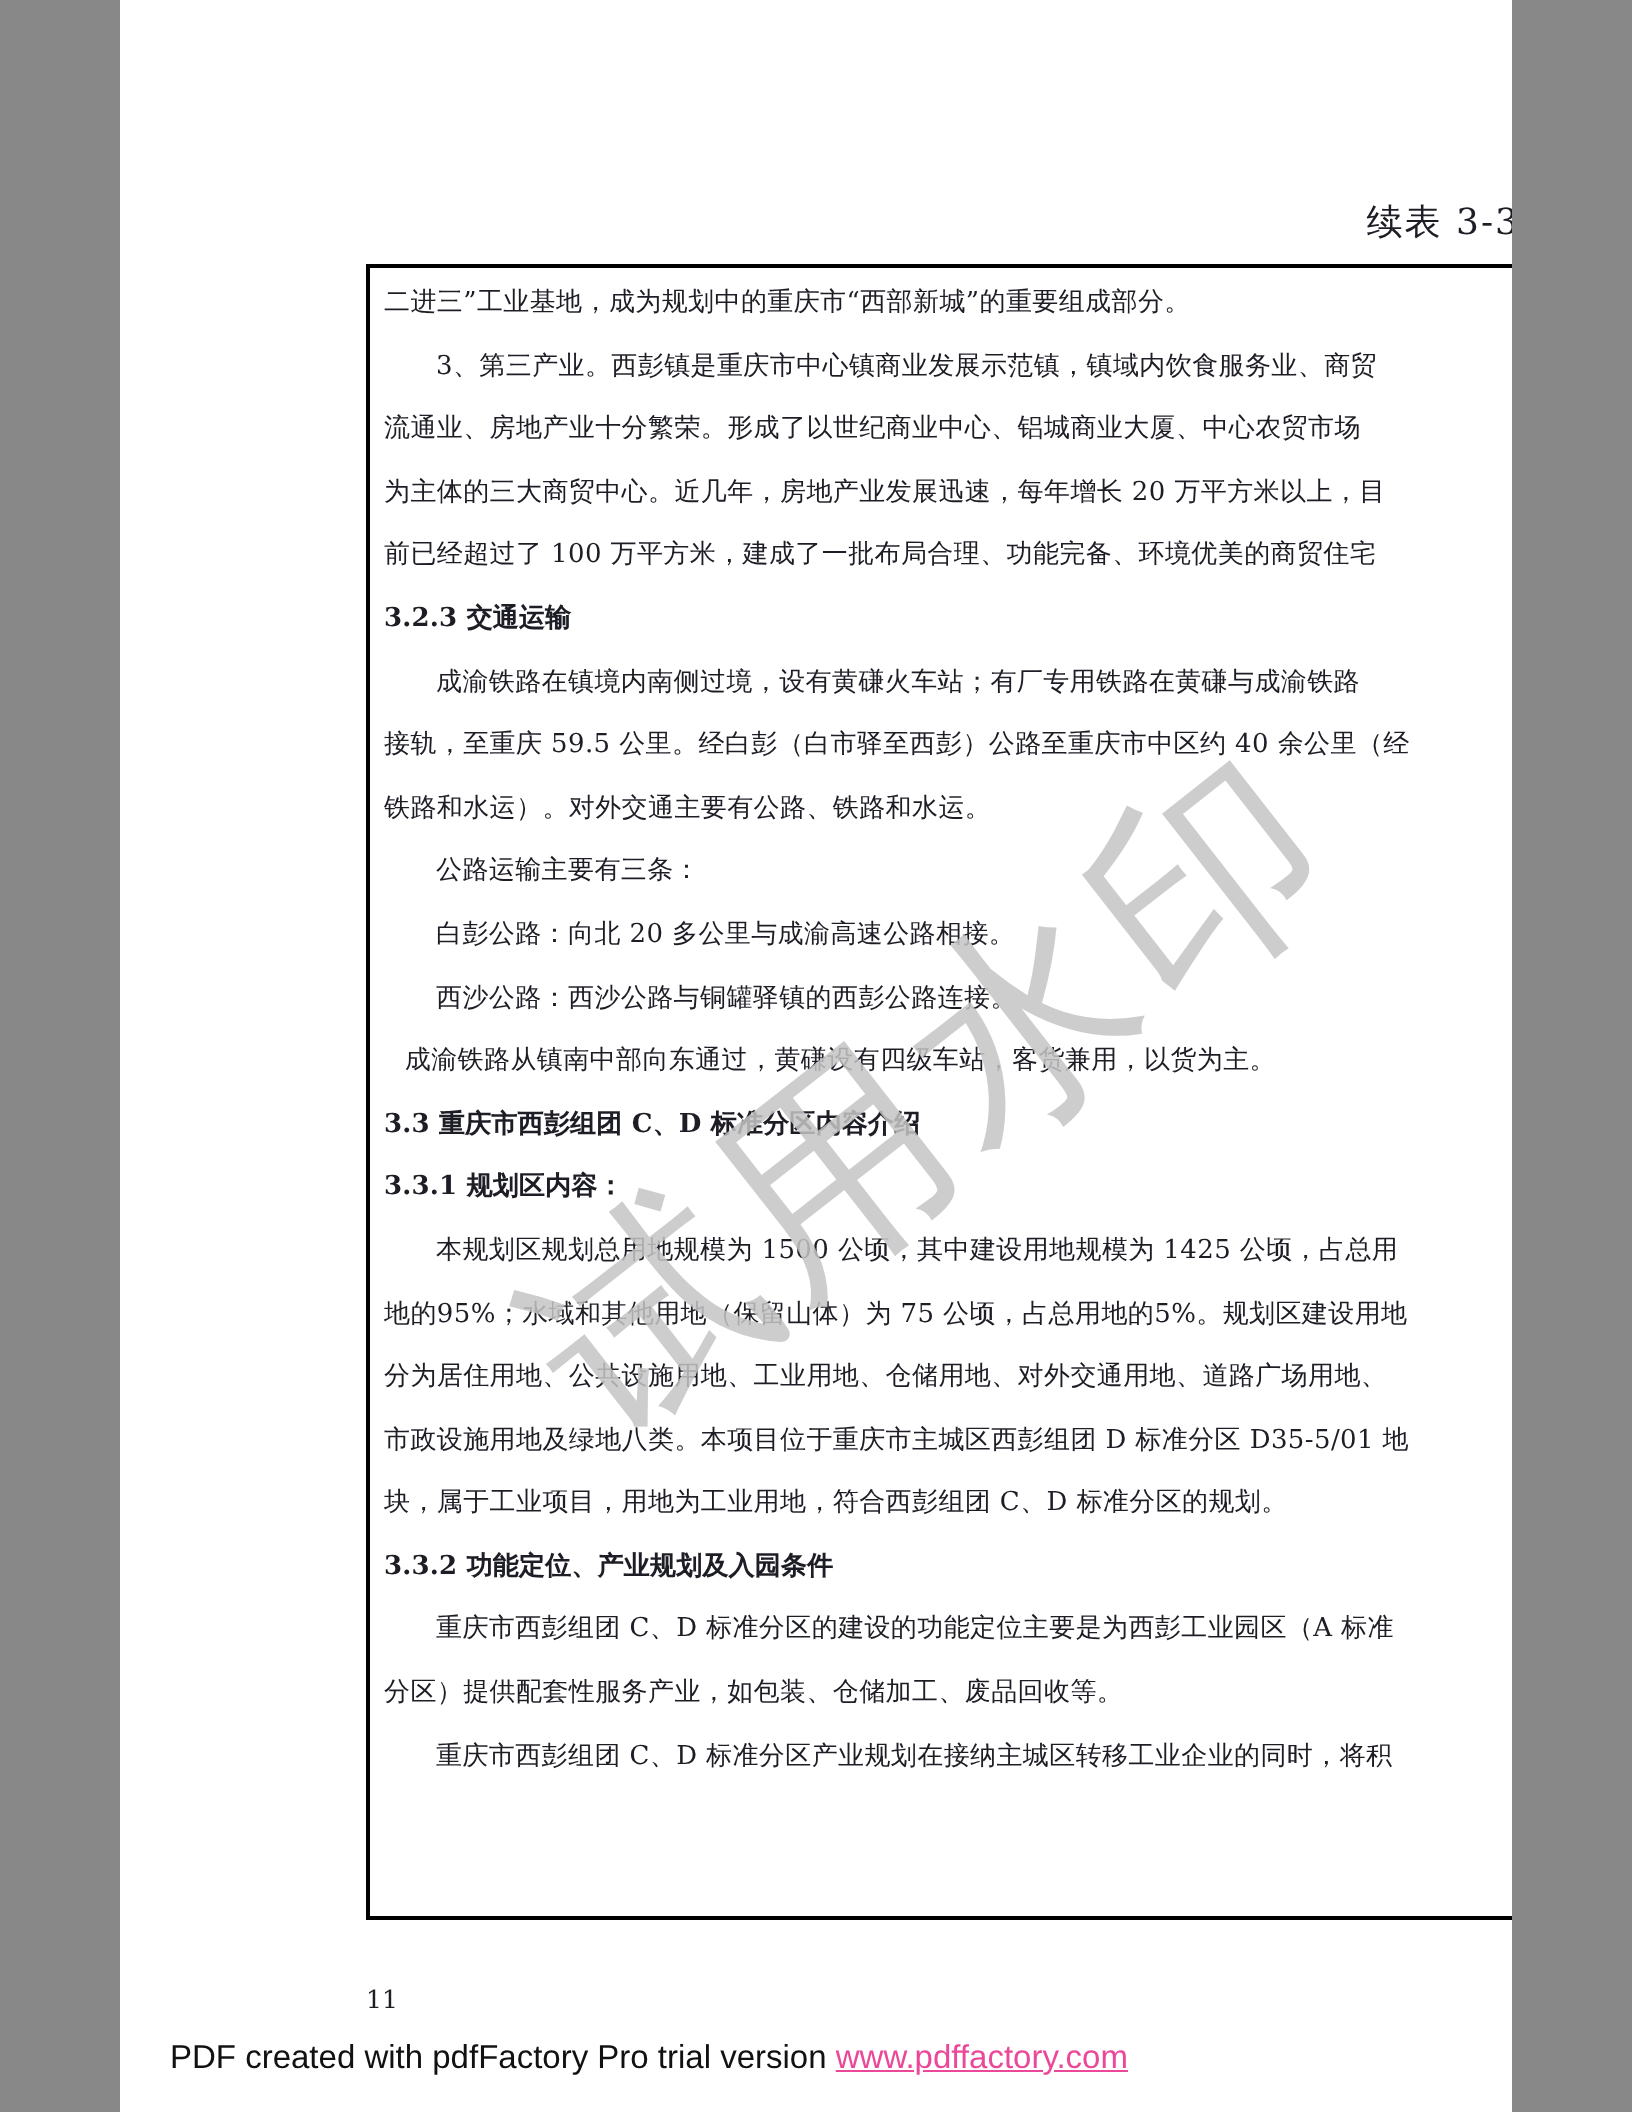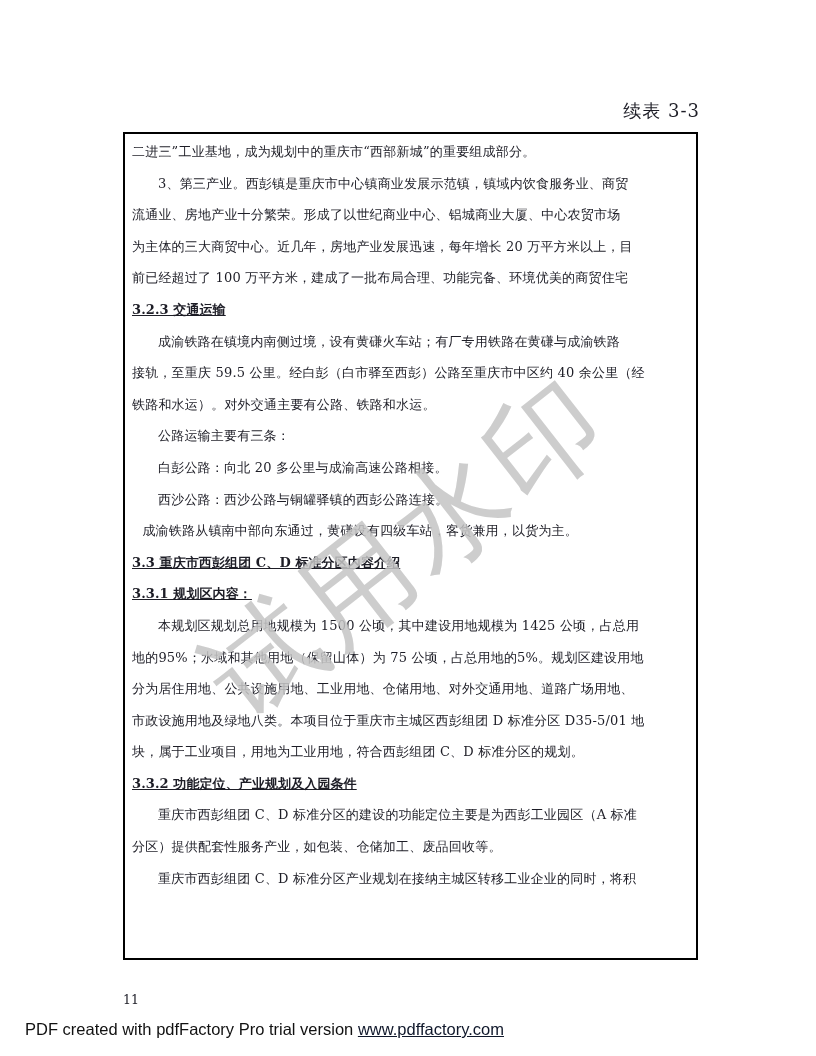--- a/index.html
+++ b/index.html
@@ -1,18 +1,18 @@
 <!DOCTYPE html>
 <html><head>
 <meta charset="utf-8">
 <style>
   html,body{margin:0;padding:0;background:#888;}
   .page{
     position:relative;
-    width:816px;height:1056px;
+    width:696px;height:1056px;
     background:#ffffff;
     margin:0 auto;
     overflow:hidden;
     font-family:"DejaVu Serif","Liberation Serif",serif;
     color:#1d1d26;
   }
   .cont-label{
     position:absolute;
     top:99px;
     left:123px;
@@ -34,21 +34,21 @@
   }
   .doc-box p{
     margin:0;
     font-size:13px;
     line-height:31.6px;
     white-space:nowrap;
     letter-spacing:0.2px;
   }
   p.indent{text-indent:2em;}
   p.indent-sm{text-indent:0.8em;}
-  p.heading{font-weight:bold;letter-spacing:0.1px;text-decoration:underline;}
+  p.heading{font-weight:bold;letter-spacing:0.1px;}
   .watermark{
     position:absolute;
     left:407px;
     top:548px;
     transform:translate(-50%,-50%) rotate(-38deg);
     font-size:112px;
     letter-spacing:6px;
     color:#c5c5c5;
     opacity:0.85;
     z-index:5;
@@ -65,21 +65,21 @@
   }
   .pdf-footer{
     position:absolute;
     left:25px;
     top:1020px;
     font-family:"Liberation Sans","DejaVu Sans",sans-serif;
     font-size:16.5px;
     color:#111111;
   }
   .pdf-footer a{
-    color:#0f172a;
+    color:#ec4899;
     text-decoration:underline;
     cursor:pointer;
   }
 </style>
 </head>
 <body>
 
 <div class="page">
 
   <div class="cont-label">续表 3-3</div>

